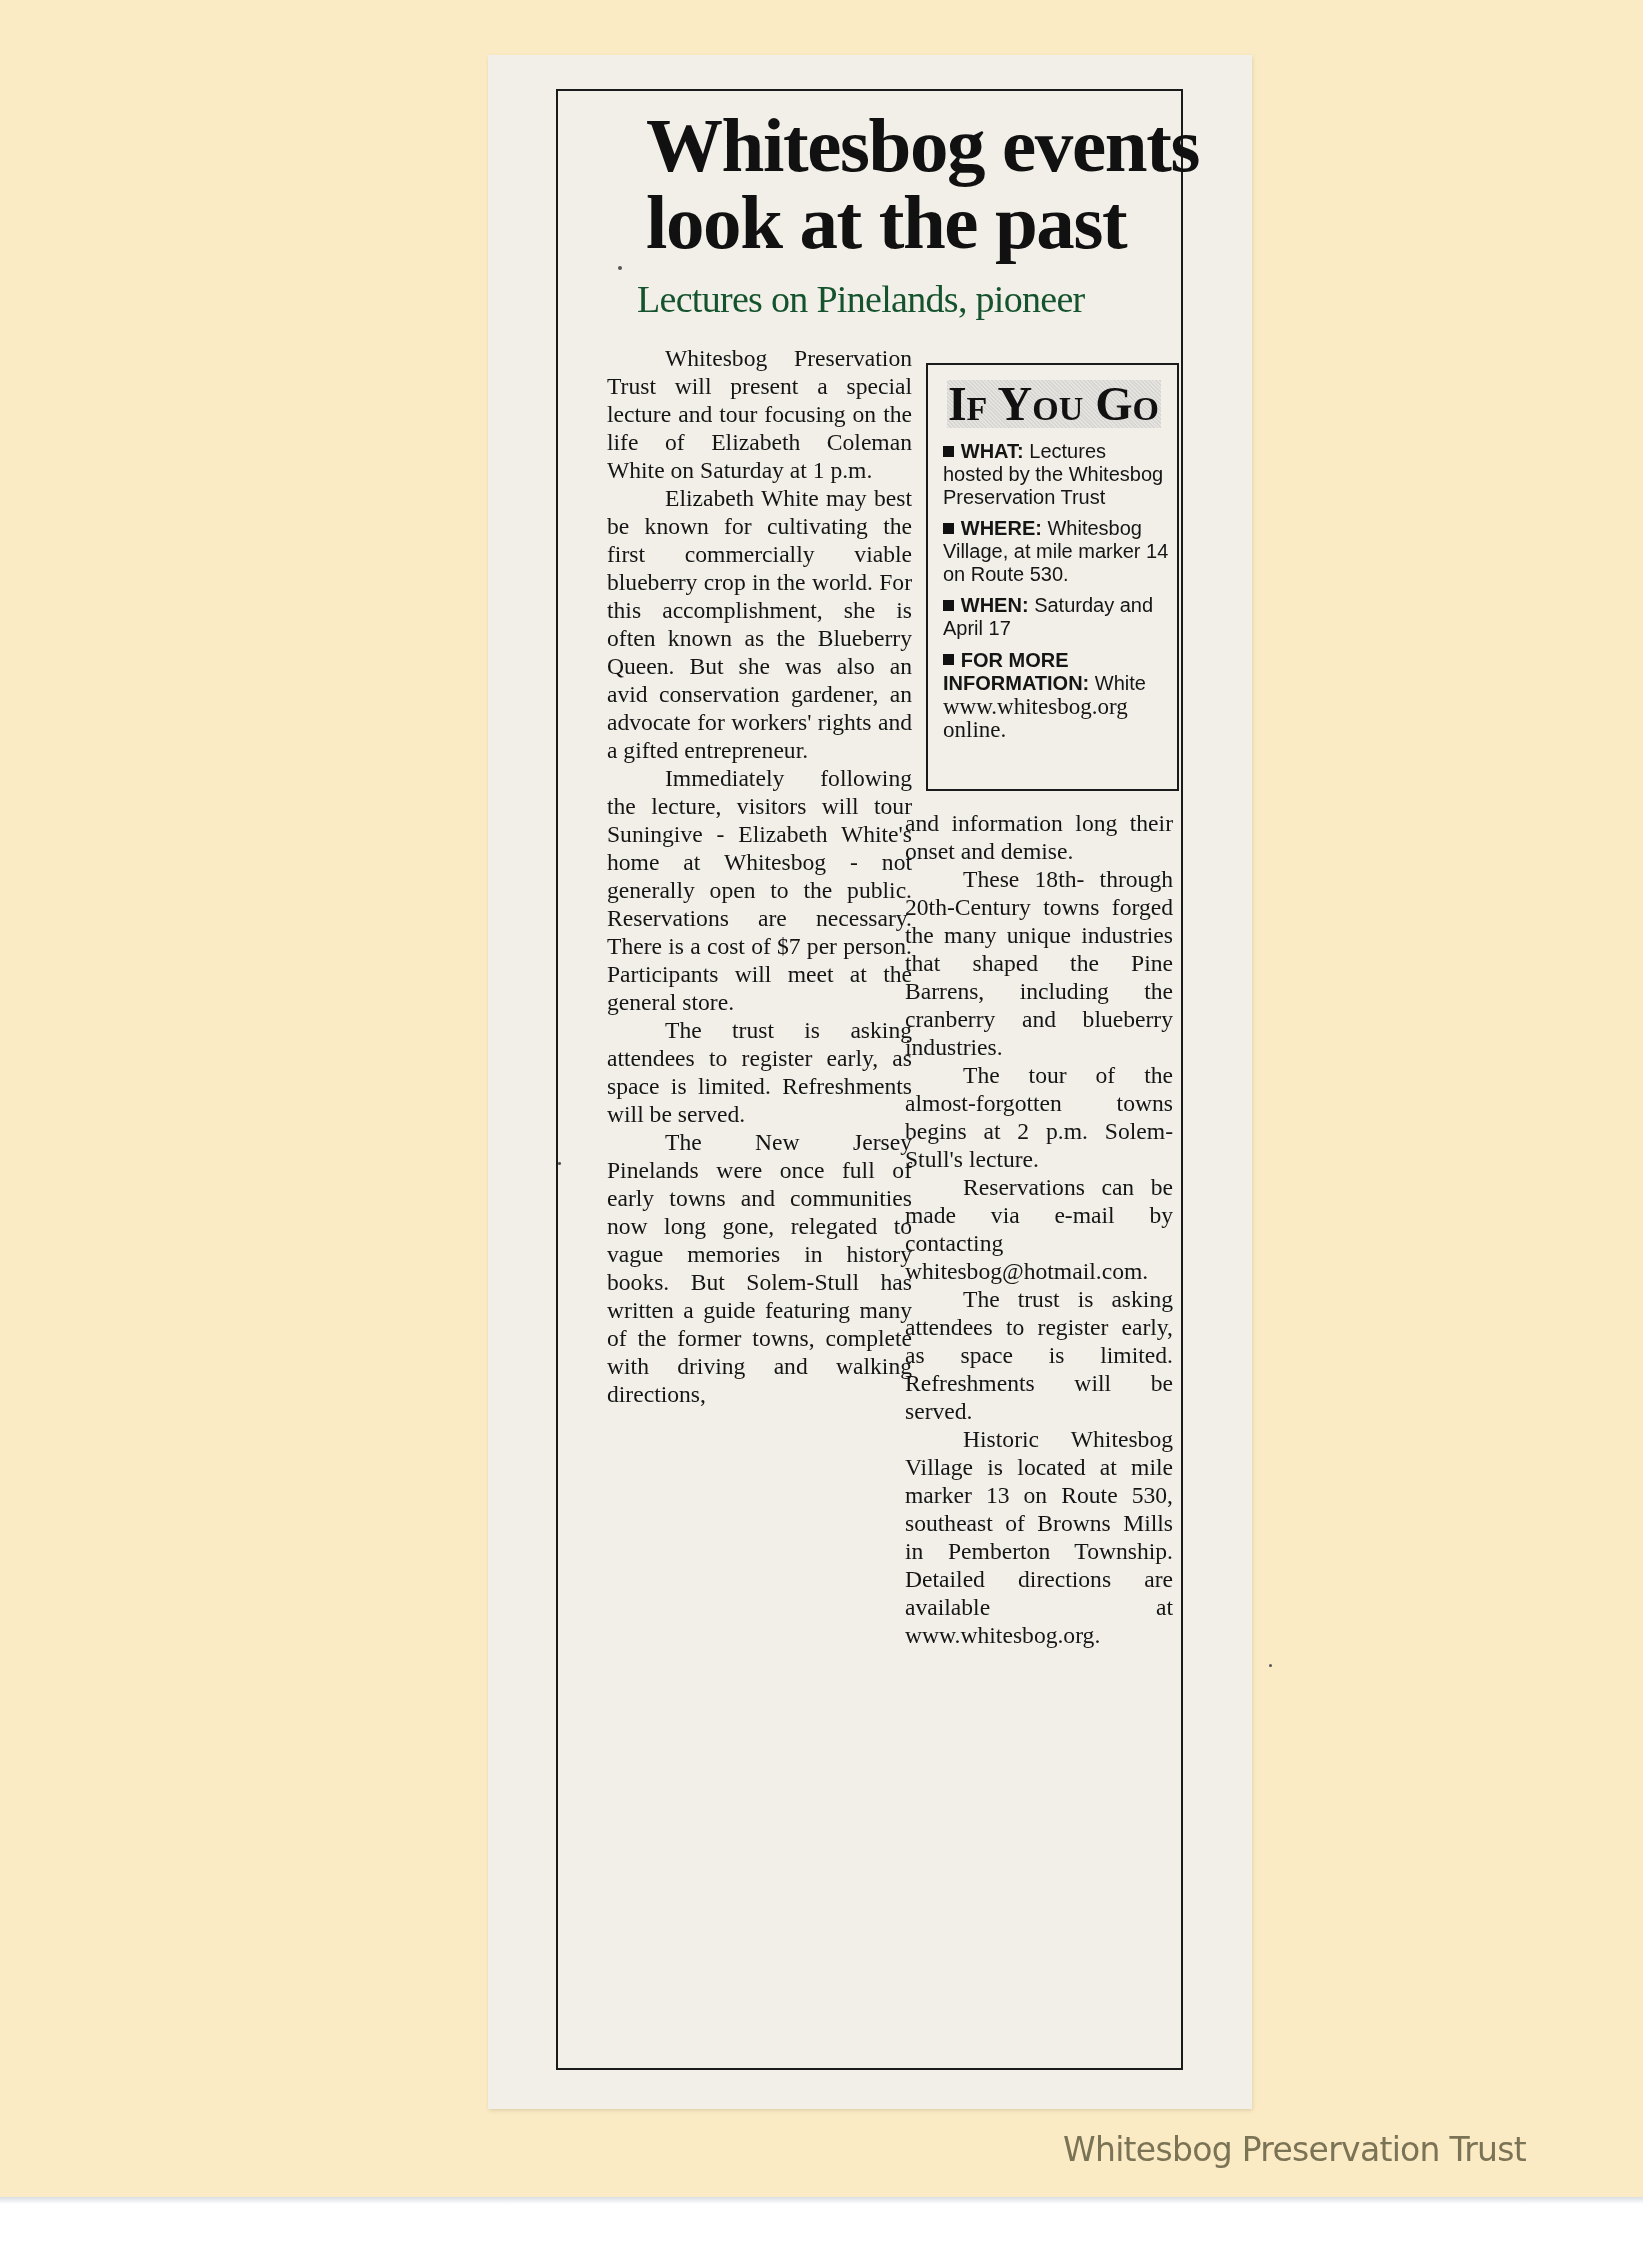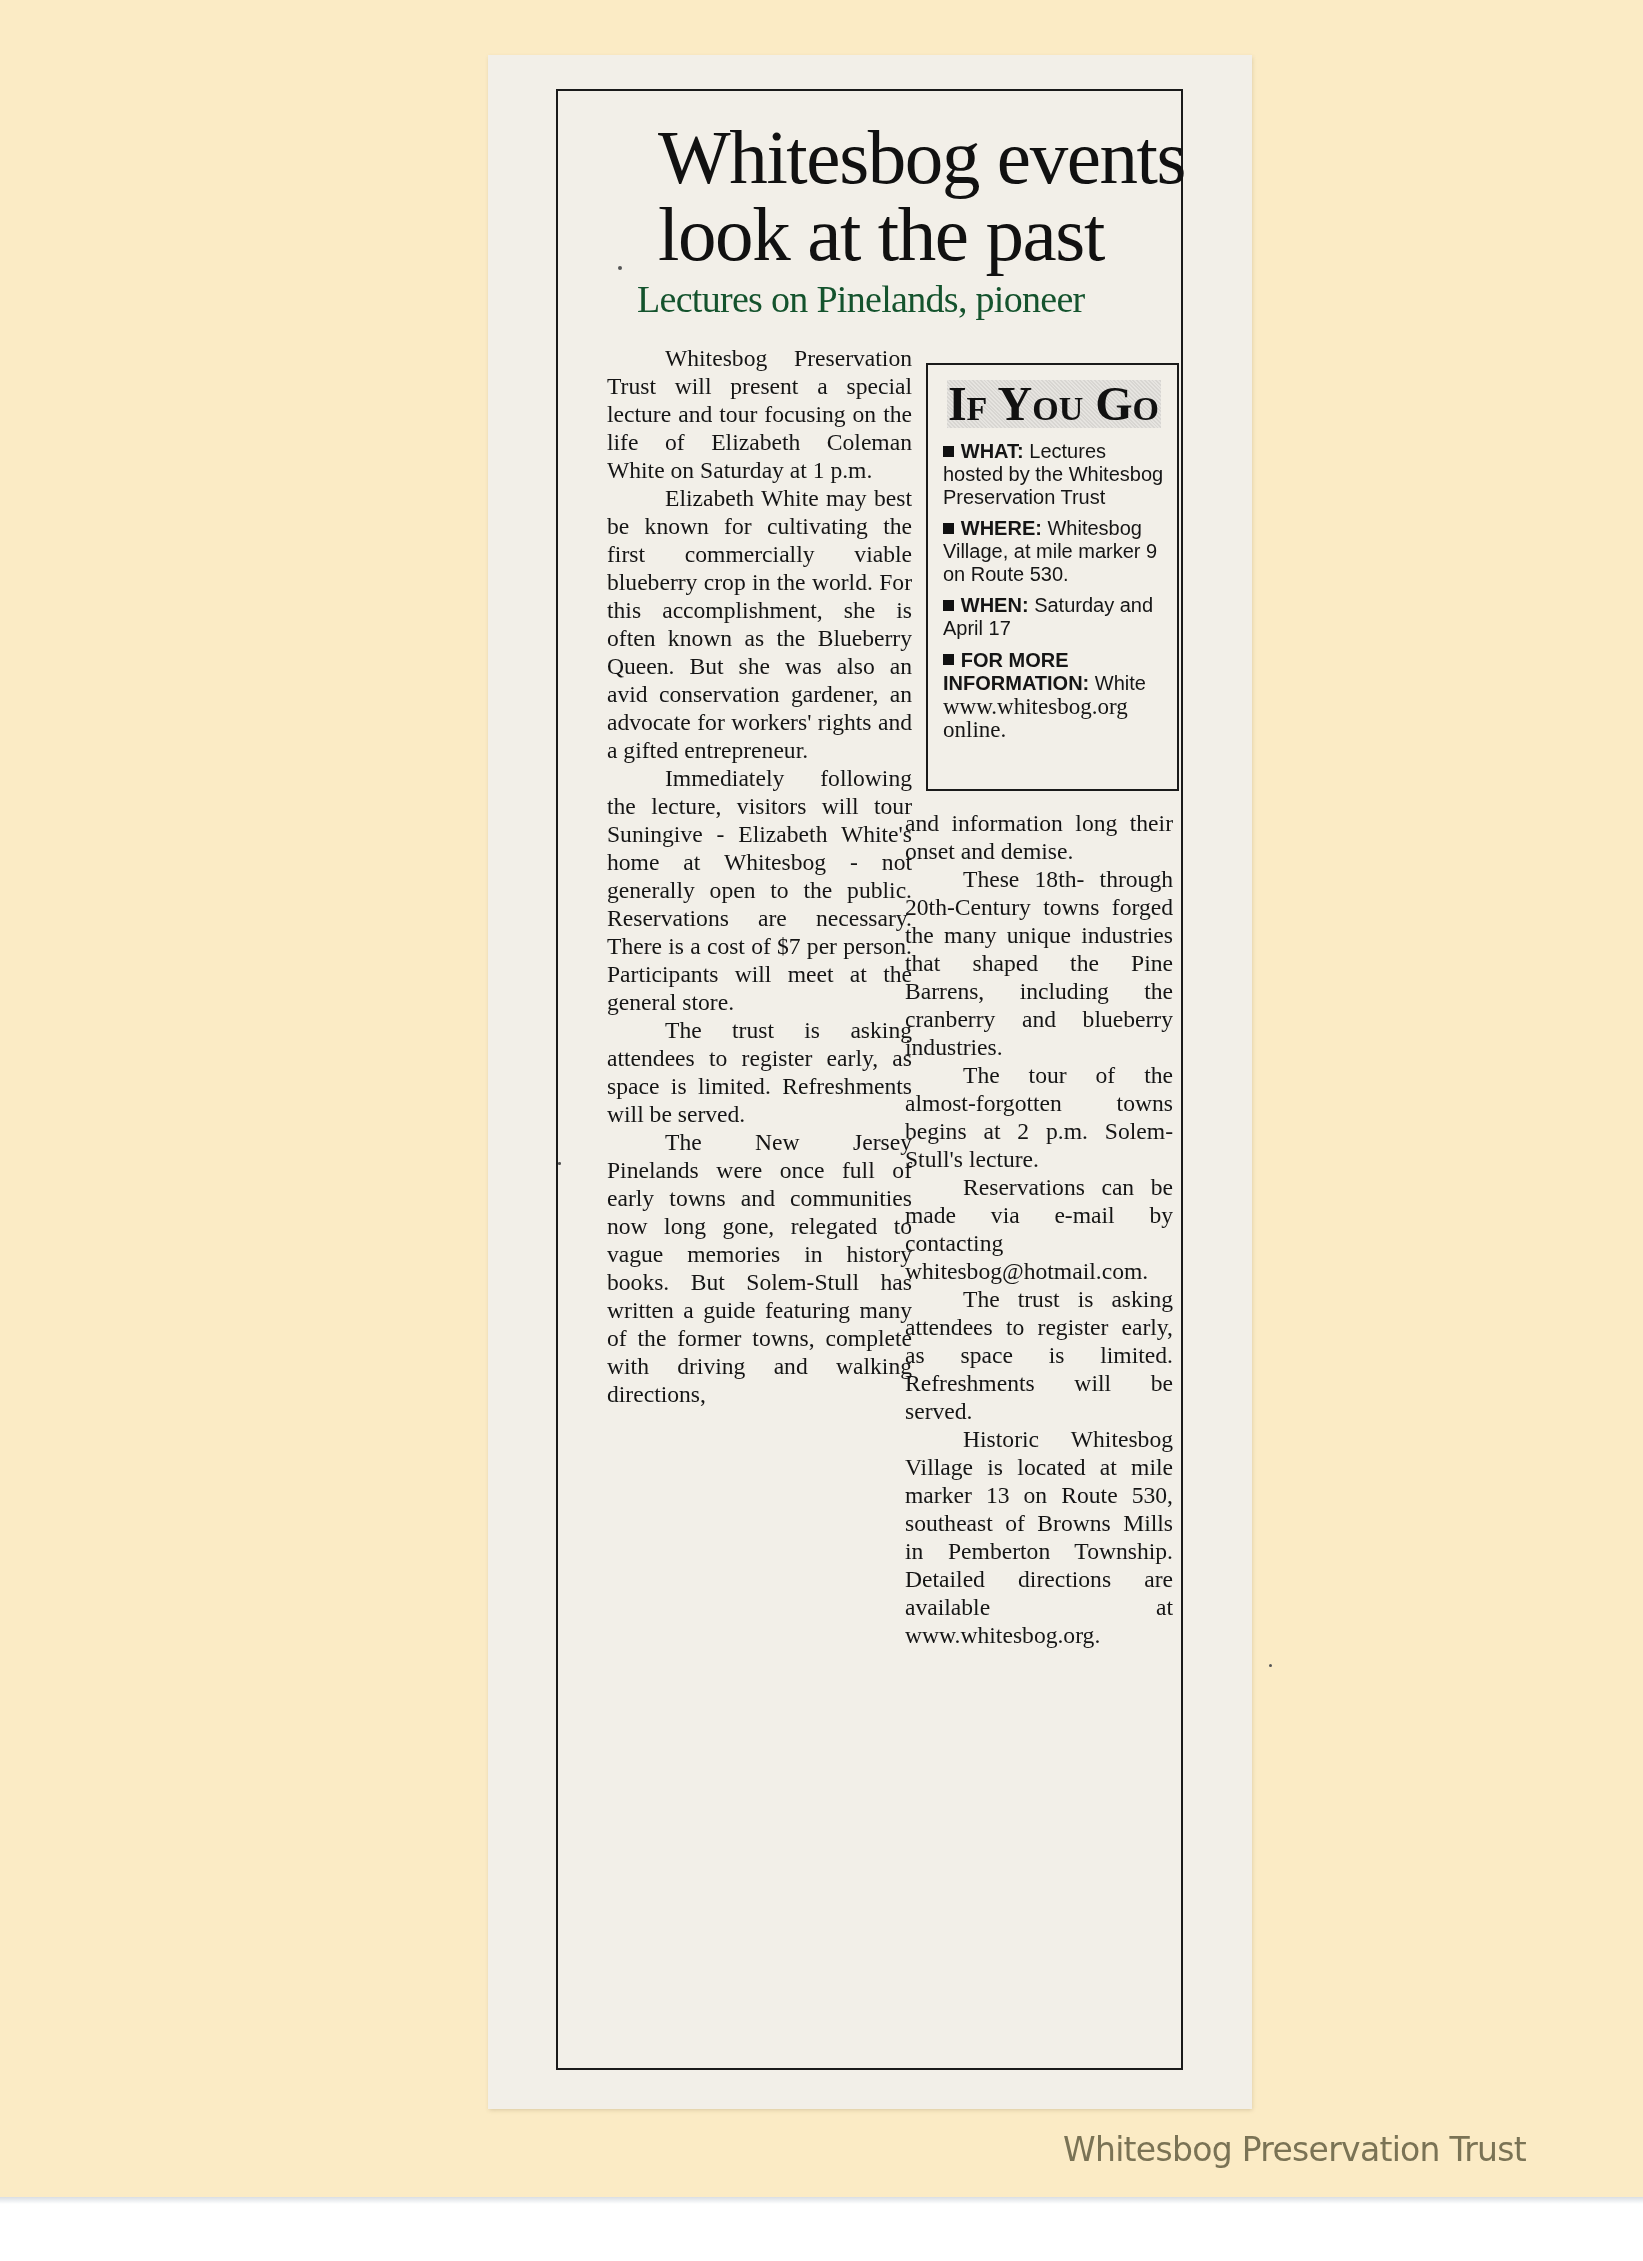--- a/index.html
+++ b/index.html
@@ -22,21 +22,21 @@
     box-shadow: 1.4px 2.1px 4.1px rgba(120,100,60,0.25);
   }
   .frame {
     position: absolute; left: 556px; top: 89px; width: 627px; height: 1981px;
     border: 2.1px solid #1A1A1A;
     box-sizing: border-box;
   }
   .headline {
     position: absolute; left: 642px; top: 103px; width: 562px;
     font-size: 77px; line-height: 77px; color: #111;
-    letter-spacing: -1.4px; margin: 16px; font-weight: normal;
+    letter-spacing: -1.4px; margin: 4px; font-weight: bold;
   }
   .subhead {
     position: absolute; left: 637px; top: 279px; width: 562px;
     font-size: 38px; line-height: 41px; color: #14532d;
     letter-spacing: -0.7px; margin: 0; font-weight: normal;
   }
   .col {
     position: absolute; color: #151515;
     font-size: 23.6px; line-height: 28px;
     text-align: justify;
@@ -103,21 +103,21 @@
 
 <div class="sidebar">
   <div class="sidebar-title">If You Go</div>
   <div class="sidebar-list">
     <div class="sidebar-item">
       <span class="bullet"></span><span class="label">WHAT:</span>
       <span>Lectures hosted by the Whitesbog Preservation Trust</span>
     </div>
     <div class="sidebar-item">
       <span class="bullet"></span><span class="label">WHERE:</span>
-      <span>Whitesbog Village, at mile marker 9 on Route 530.</span>
+      <span>Whitesbog Village, at mile marker 14 on Route 530.</span>
     </div>
     <div class="sidebar-item">
       <span class="bullet"></span><span class="label">WHEN:</span>
       <span>Saturday and April 17</span>
     </div>
     <div class="sidebar-item">
       <span class="bullet"></span><span class="label">FOR MORE INFORMATION:</span>
       <span>White</span>
       <span class="serif-url">www.whitesbog.org online.</span>
     </div>

